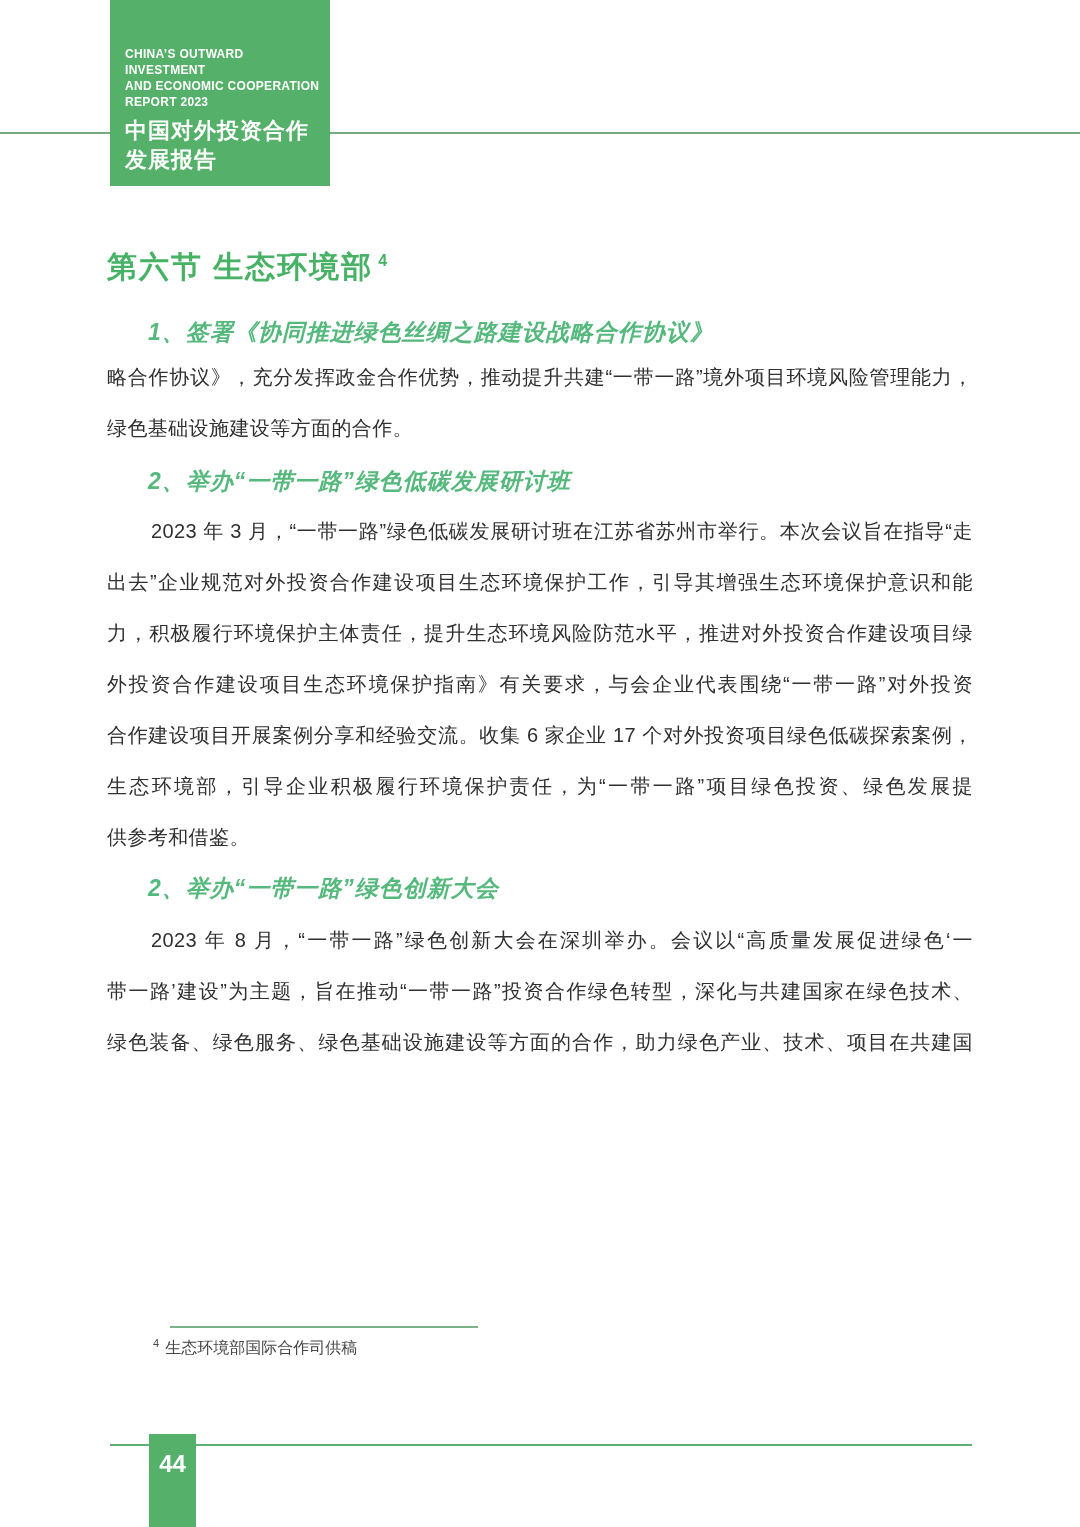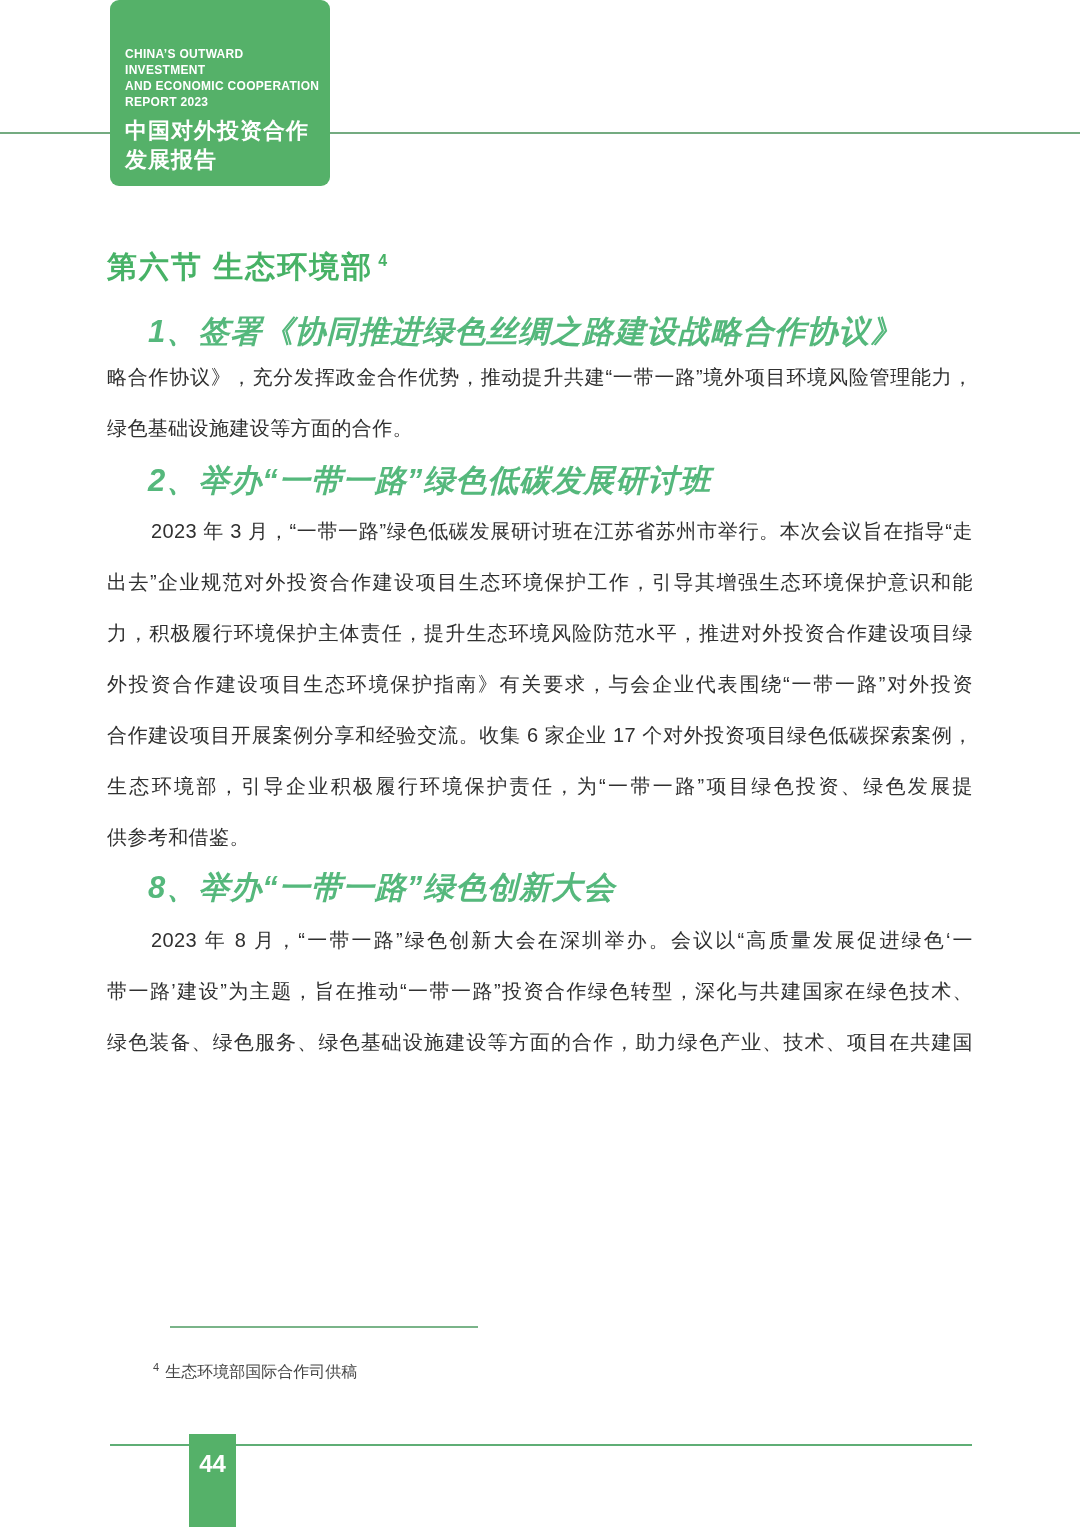--- a/index.html
+++ b/index.html
@@ -22,71 +22,70 @@
   
   .top-rule{
     position:absolute;left:0;top:132px;width:1080px;height:2px;
     background:var(--rule-green);z-index:1;
   }
   
   .masthead{
     position:absolute;left:110px;top:0;width:220px;height:186px;
     background:var(--brand-green);color:#ffffff;z-index:2;
     padding:46px 10px 0 15px;
-    border-radius:9px;
   }
   .masthead .m-en{font-size:12px;font-weight:bold;line-height:16px;letter-spacing:.3px;}
   .masthead .m-zh{font-size:22px;font-weight:bold;line-height:29px;margin-top:6px;letter-spacing:1px;}
   .masthead .m-year{
     font-family:"Liberation Serif","DejaVu Serif",serif;
     font-size:29px;font-weight:bold;line-height:32px;margin-top:17px;letter-spacing:2px;
   }
   
   .content{position:absolute;left:107px;top:238px;width:866px;}
   .doc-title{
     color:var(--heading-green);
     font-size:30px;font-weight:bold;line-height:46px;letter-spacing:2px;
   }
   .doc-title sup{font-size:16px;vertical-align:super;margin-left:5px;letter-spacing:0;}
   .section-heading{
     margin:84px 0 0 45px;color:var(--heading-green);
     font-size:27px;font-weight:bold;line-height:40px;letter-spacing:2px;
   }
   .sub-heading{
     color:var(--subheading-green);font-style:italic;font-weight:bold;
-    font-size:31px;line-height:40px;margin-left:41px;letter-spacing:1px;
+    font-size:23px;line-height:40px;margin-left:41px;letter-spacing:1px;
   }
   .sub-heading.s1{margin-top:22px;}
   .sub-heading.s2{margin-top:7px;}
   .sub-heading.s3{margin-top:5px;}
   .para{width:866px;}
   .para.p1{margin-top:0;}
   .para.p2{margin-top:5px;}
   .para.p3{margin-top:7px;}
   .line{
     font-size:20px;line-height:51px;letter-spacing:.4px;
     text-align:justify;text-align-last:justify;
     height:51px;overflow:hidden;white-space:nowrap0;
   }
   .line.first{text-indent:44px;}
   .line.last{text-align-last:left;}
   
   .footnote-block{position:absolute;left:107px;top:1326px;width:866px;}
   .fn-rule{margin-left:63px;width:308px;height:2px;background:var(--footnote-rule-green);}
-  .fn{margin-top:28px;padding-left:46px;font-size:16px;color:var(--footnote-text);line-height:22px;}
+  .fn{margin-top:4px;padding-left:46px;font-size:16px;color:var(--footnote-text);line-height:22px;}
   .fn sup{font-size:11px;vertical-align:super;margin-right:6px;}
   
   .bottom-rule{
     position:absolute;left:110px;top:1444px;width:862px;height:2px;
     background:var(--bottom-rule-green);z-index:1;
   }
   .page-badge{
     position:absolute;left:149px;top:1434px;width:47px;height:93px;
     background:var(--brand-green);color:#ffffff;z-index:2;
-    font-size:24px;font-weight:bold;text-align:center;padding-top:16px;margin-left:40px;
+    font-size:24px;font-weight:bold;text-align:center;padding-top:16px;
   }
 </style>
 </head>
 <body>
 
 <div class="top-rule"></div>
 
 <div class="masthead">
   <div class="m-en">
     <div>CHINA’S OUTWARD INVESTMENT</div>
@@ -114,21 +113,21 @@
   <div class="para p2">
     <p class="line first">2023 年 3 月，“一带一路”绿色低碳发展研讨班在江苏省苏州市举行。本次会议旨在指导“走</p>
     <p class="line">出去”企业规范对外投资合作建设项目生态环境保护工作，引导其增强生态环境保护意识和能</p>
     <p class="line">力，积极履行环境保护主体责任，提升生态环境风险防范水平，推进对外投资合作建设项目绿</p>
     <p class="line">外投资合作建设项目生态环境保护指南》有关要求，与会企业代表围绕“一带一路”对外投资</p>
     <p class="line">合作建设项目开展案例分享和经验交流。收集 6 家企业 17 个对外投资项目绿色低碳探索案例，</p>
     <p class="line">生态环境部，引导企业积极履行环境保护责任，为“一带一路”项目绿色投资、绿色发展提</p>
     <p class="line last">供参考和借鉴。</p>
   </div>
 
-  <h3 class="sub-heading s3">8、举办“一带一路”绿色创新大会</h3>
+  <h3 class="sub-heading s3">2、举办“一带一路”绿色创新大会</h3>
   <div class="para p3">
     <p class="line first">2023 年 8 月，“一带一路”绿色创新大会在深圳举办。会议以“高质量发展促进绿色‘一</p>
     <p class="line">带一路’建设”为主题，旨在推动“一带一路”投资合作绿色转型，深化与共建国家在绿色技术、</p>
     <p class="line">绿色装备、绿色服务、绿色基础设施建设等方面的合作，助力绿色产业、技术、项目在共建国</p>
   </div>
 </div>
 
 <div class="footnote-block">
   <div class="fn-rule"></div>
   <p class="fn"><sup>4</sup><span>生态环境部国际合作司供稿</span></p>

